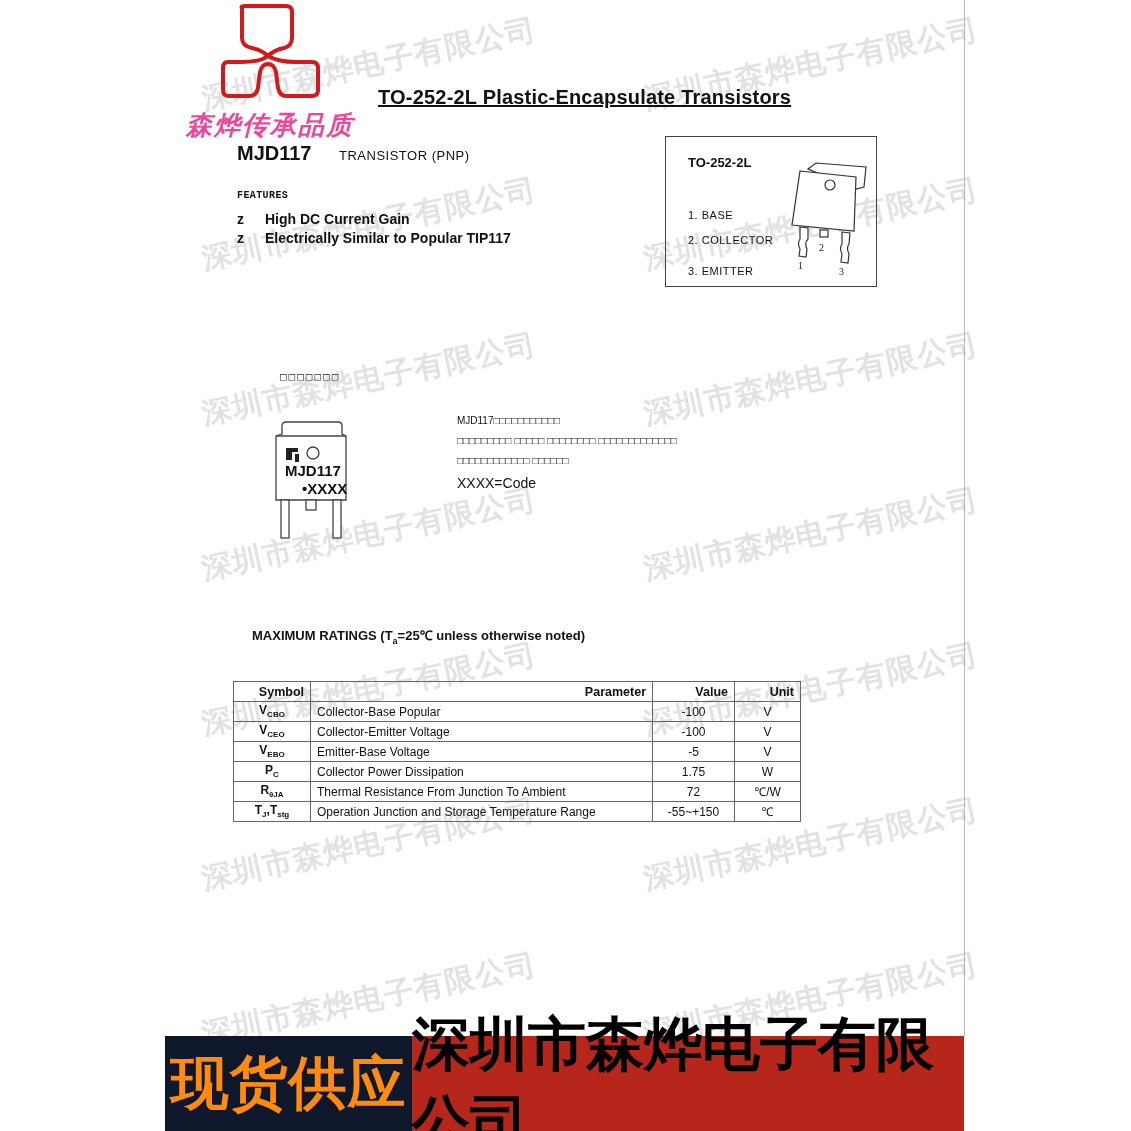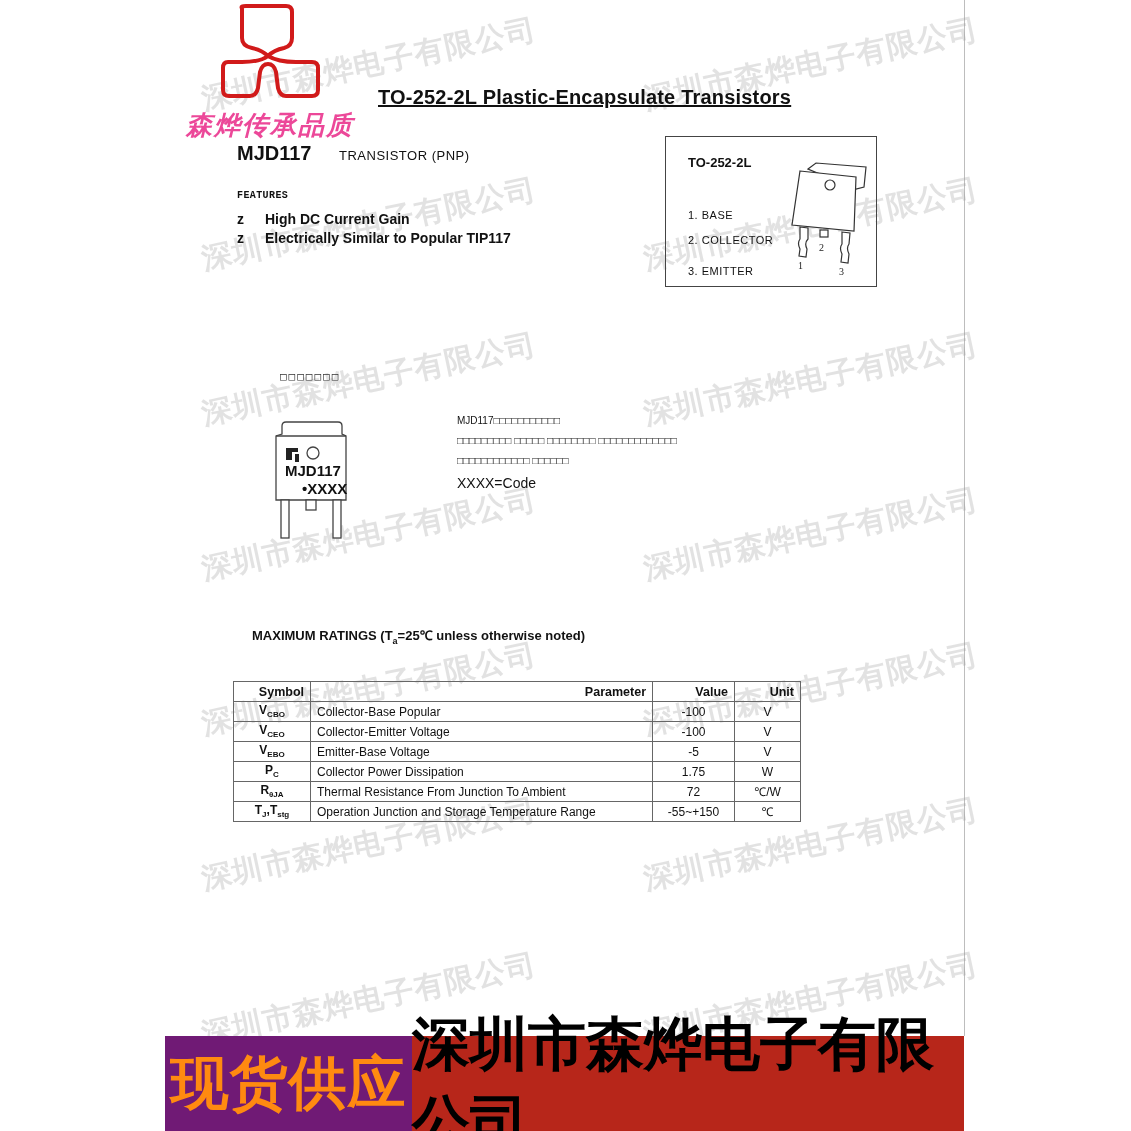--- a/index.html
+++ b/index.html
@@ -41,21 +41,21 @@
   table.ratings td, table.ratings th { border:1px solid #666; height:20px; padding:0 6px; box-sizing:border-box; }
   table.ratings th { font-weight:bold; text-align:right; font-size:12.5px; }
   td.sym { width:77px; text-align:center; font-weight:bold; font-size:12px; }
   td.sym sub { font-size:8px; font-weight:bold; }
   td.param { width:342px; text-align:left; }
   td.val { width:82px; text-align:center; }
   td.unit { width:66px; text-align:center; }
   th.sym { width:77px; } th.param { width:342px; } th.val { width:82px; } th.unit { width:66px; }
 
   .banner { position:absolute; left:165px; top:1036px; width:799px; height:95px; display:flex; }
-  .banner-left { width:247px; height:100%; background:#701a75; display:flex; align-items:center; justify-content:center; }
+  .banner-left { width:247px; height:100%; background:#0f172a; display:flex; align-items:center; justify-content:center; }
   .banner-right { flex:1; height:100%; background:#b7261a; display:flex; align-items:center; justify-content:center; }
   .banner-left span { color:#ff8a10; font-size:58px; font-weight:bold; letter-spacing:1px; font-family:"DejaVu Sans", sans-serif; }
   .banner-right span { color:#000; font-size:58px; font-weight:bold; letter-spacing:0px; font-family:"DejaVu Sans", sans-serif; }
 </style>
 </head>
 <body>
 
 <div class="page-edge"></div>
 
 <div class="watermark" style="left:198px;top:80px;">深圳市森烨电子有限公司</div>

